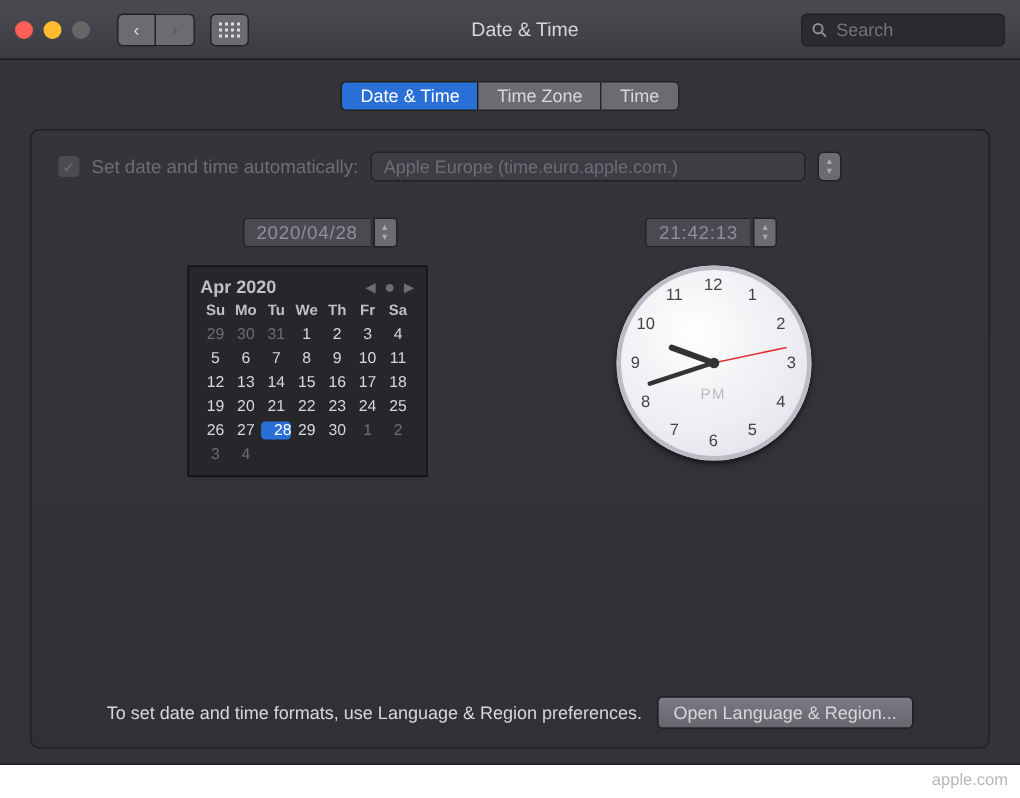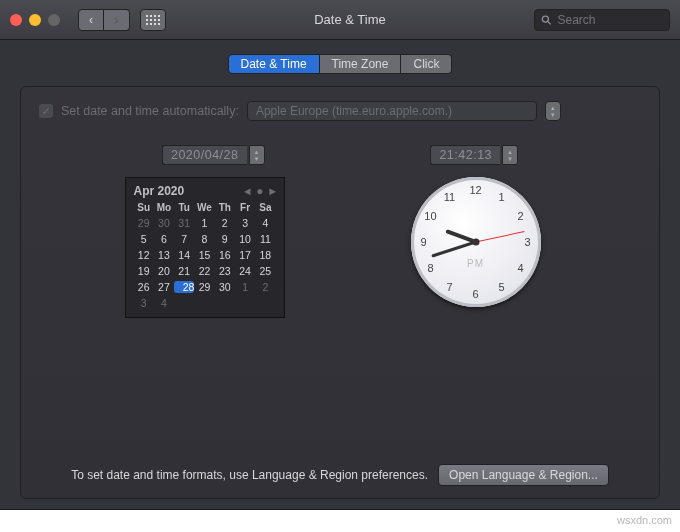--- a/index.html
+++ b/index.html
@@ -250,21 +250,21 @@
         <circle cx="5" cy="5" r="3.5"></circle>
           <line x1="8" y1="8" x2="11" y2="11"></line>
       </svg>
       <input placeholder="Search" style="">
     </div>
   </div>
 
   <div class="tabs">
     <div class="tab active">Date &amp; Time</div>
     <div class="tab">Time Zone</div>
-    <div class="tab">Click</div>
+    <div class="tab">Time</div>
   </div>
 
   <div class="panel">
 
     <div class="autorow">
       <div class="checkbox">
         <span>✓</span>
       </div>
       <span>Set date and time automatically:</span>
       <div class="dropdown">
@@ -376,13 +376,13 @@
     </div>
 
     <div class="formats">
       <span>To set date and time formats, use Language &amp; Region preferences.</span>
       <div class="pushbtn">Open Language &amp; Region...</div>
     </div>
   </div>
 
 </div>
 
-<div class="watermark">wsxdn.com</div>
+<div class="watermark">apple.com</div>
 
 </body></html>

